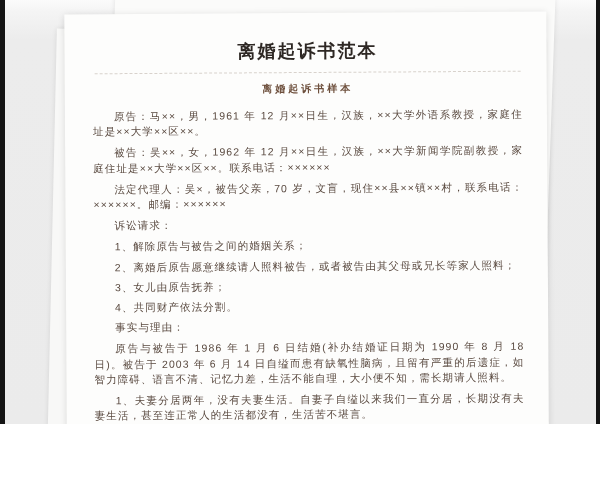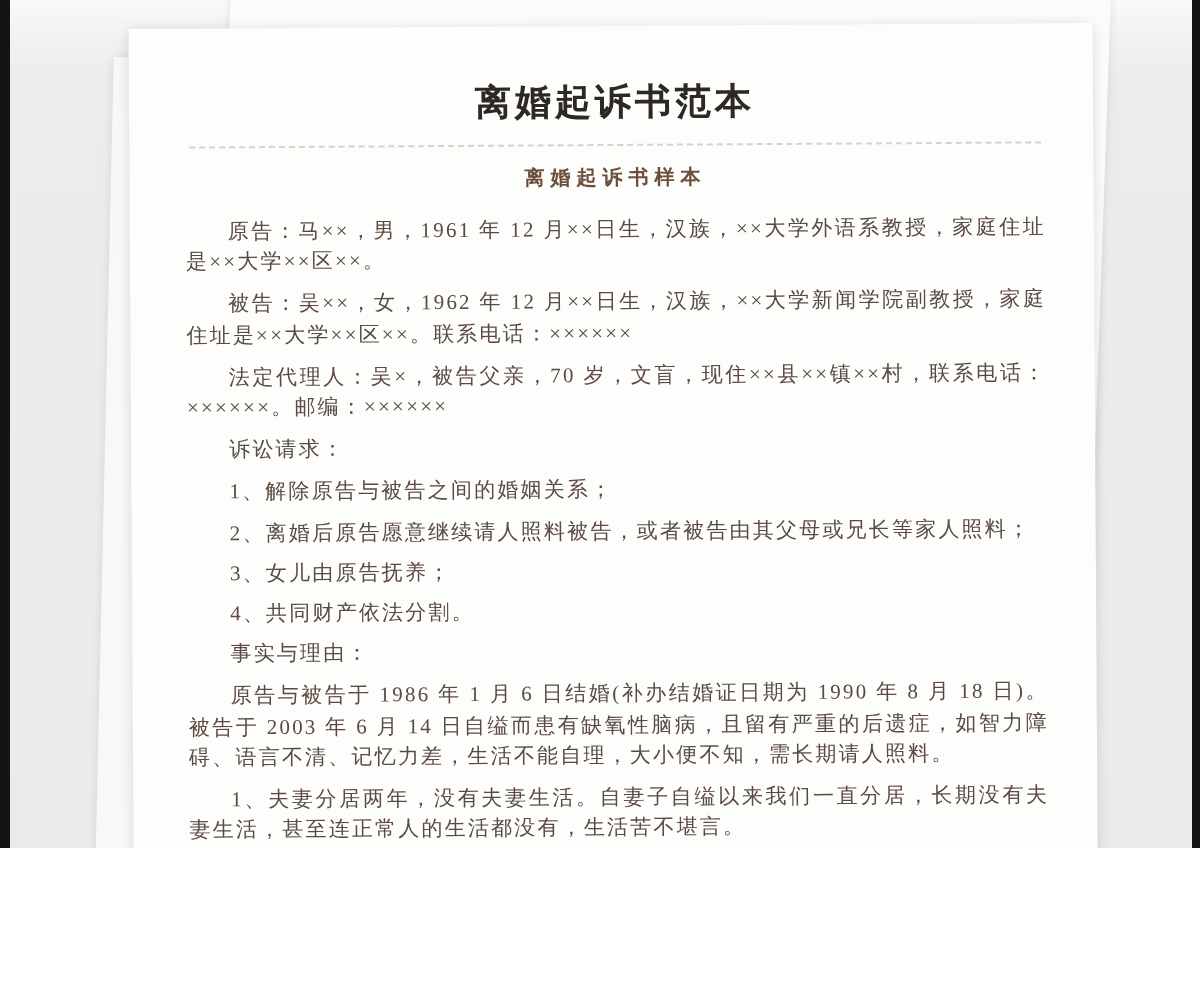--- a/index.html
+++ b/index.html
@@ -1,21 +1,21 @@
 <!DOCTYPE html>
 <html><head>
 <meta charset="utf-8">
 <style>
   html,body{margin:0;padding:0;}
   .stage{
     position:relative;
     width:600px;height:424px;
     overflow:hidden;
     background:linear-gradient(180deg,#fbfbfb 0px,#f4f4f4 12px,#ececec 40px,#ebebeb 100%);
-    font-family:Liberation Serif, serif;
+    font-family:Liberation Sans, sans-serif;
   }
   .edge-bar{position:absolute;top:0;bottom:0;background:#141414;z-index:9;}
   .edge-bar.left{left:0;width:5px;}
   .edge-bar.right{right:0;width:4px;}
 
   .page-back{position:absolute;background:#f8f8f7;box-shadow:0 0 5px rgba(0,0,0,0.10);}
   .page-back.b1{left:50px;top:34px;width:488px;height:600px;transform:rotate(1.3deg);}
   .page-back.b2{left:110px;top:-10px;width:440px;height:320px;transform:rotate(2deg);background:#fbfbfa;}
 
   .page-main{

